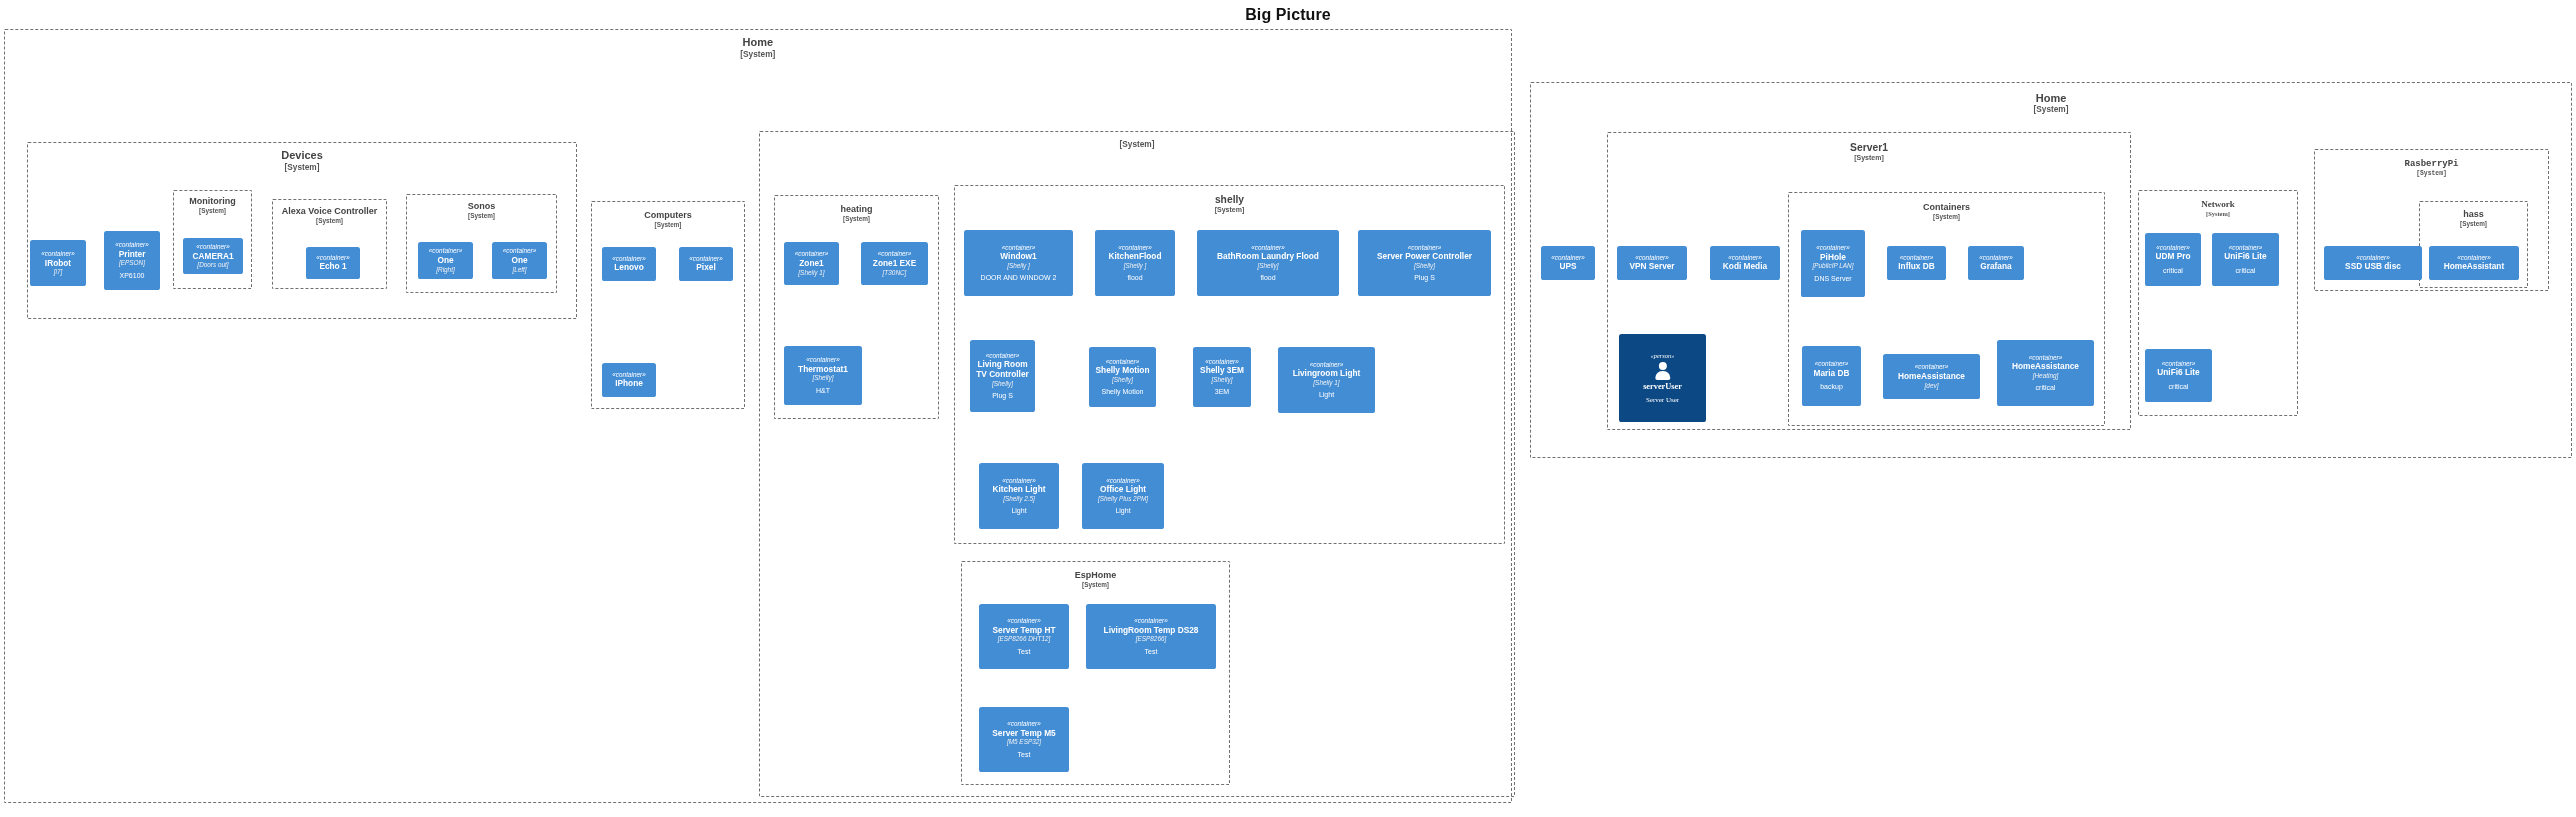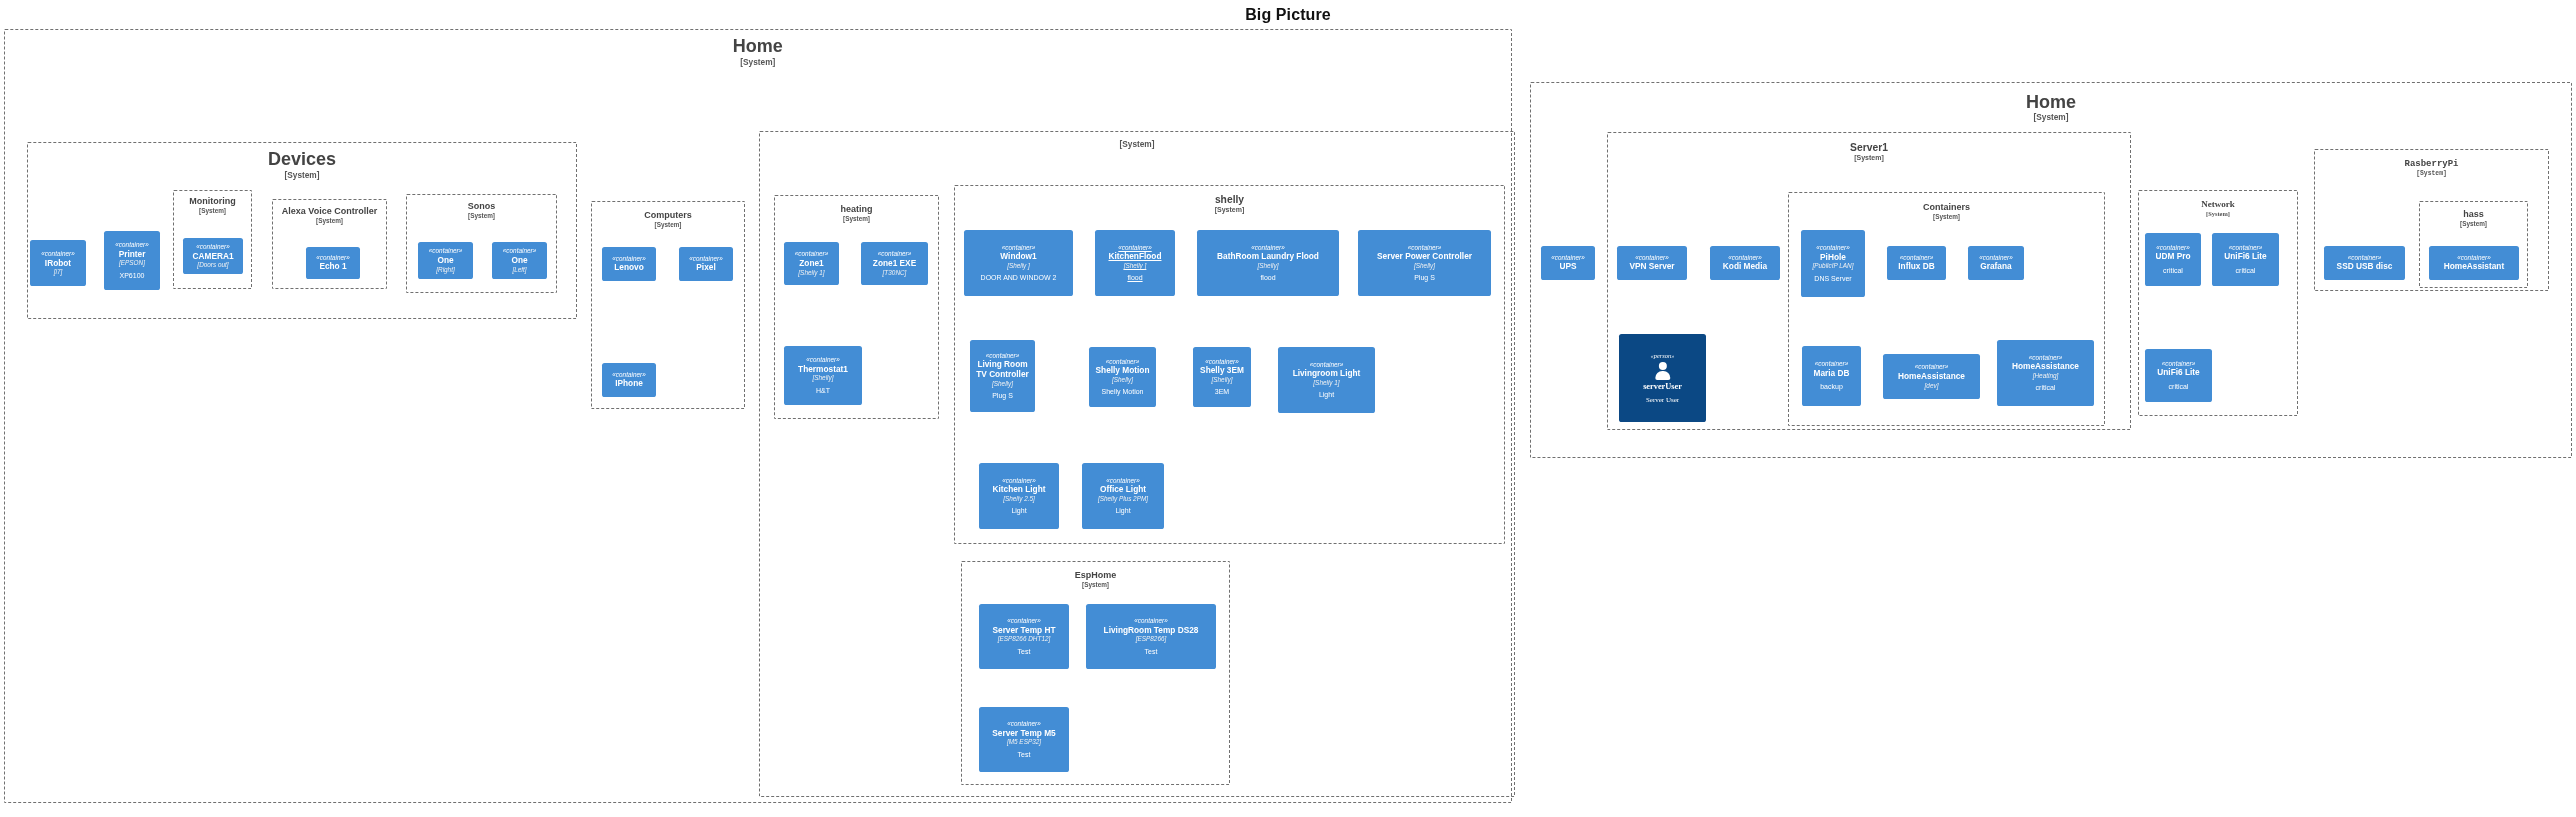--- a/index.html
+++ b/index.html
@@ -14,21 +14,21 @@
   }
   
   .boundary{
     position:absolute;border:1.3px dashed #707070;border-radius:1.3px;
     box-sizing:border-box;background:transparent;
   }
   .boundary>.b-head{
     position:absolute;left:0;width:100%;text-align:center;pointer-events:none;
   }
   .b-name{
-    display:block;font-size:18px;font-weight:600;color:#444444;line-height:1.15;
+    display:block;font-size:11px;font-weight:600;color:#444444;line-height:1.15;
     white-space:nowrap;
   }
   .b-type{
     display:block;font-size:8.3px;font-weight:bold;color:#555555;line-height:1.2;
     margin-top:0.6px;
   }
   .boundary.sm .b-name{font-size:10.3px;}
   .boundary.sm .b-type{font-size:7px;}
   .boundary.xs .b-name{font-size:9px;}
   .boundary.xs .b-type{font-size:6.4px;}
@@ -198,21 +198,21 @@
     <span class="b-type">[System]</span>
   </div>
 </div>
 
 <div class="node tiny" style="left:964px;top:230px;width:109px;height:66px;">
   <span class="stereo">«container»</span>
   <span class="n-name">Window1</span>
   <span class="n-tech">[Shelly ]</span>
   <span class="n-desc">DOOR AND WINDOW 2</span>
 </div>
-<div class="node tiny" style="left:1095px;top:230px;width:80px;height:66px;text-decoration:underline;">
+<div class="node tiny" style="left:1095px;top:230px;width:80px;height:66px;">
   <span class="stereo">«container»</span>
   <span class="n-name">KitchenFlood</span>
   <span class="n-tech">[Shelly ]</span>
   <span class="n-desc">flood</span>
 </div>
 <div class="node tiny" style="left:1197px;top:230px;width:142px;height:66px;">
   <span class="stereo">«container»</span>
   <span class="n-name">BathRoom Laundry Flood</span>
   <span class="n-tech">[Shelly]</span>
   <span class="n-desc">flood</span>
@@ -389,21 +389,21 @@
     <span class="b-name">RasberryPi</span>
     <span class="b-type">[System]</span>
   </div>
 </div>
 <div class="boundary xs" style="left:2419px;top:201px;width:109px;height:87px;">
   <div class="b-head" style="top:7px;">
     <span class="b-name">hass</span>
     <span class="b-type">[System]</span>
   </div>
 </div>
-<div class="node tiny" style="left:2324px;top:246px;width:81px;height:34px;">
+<div class="node tiny" style="left:2324px;top:246px;width:98px;height:34px;">
   <span class="stereo">«container»</span>
   <span class="n-name">SSD USB disc</span>
 </div>
 <div class="node tiny" style="left:2429px;top:246px;width:90px;height:34px;">
   <span class="stereo">«container»</span>
   <span class="n-name">HomeAssistant</span>
 </div>
 
 
 </body></html>

